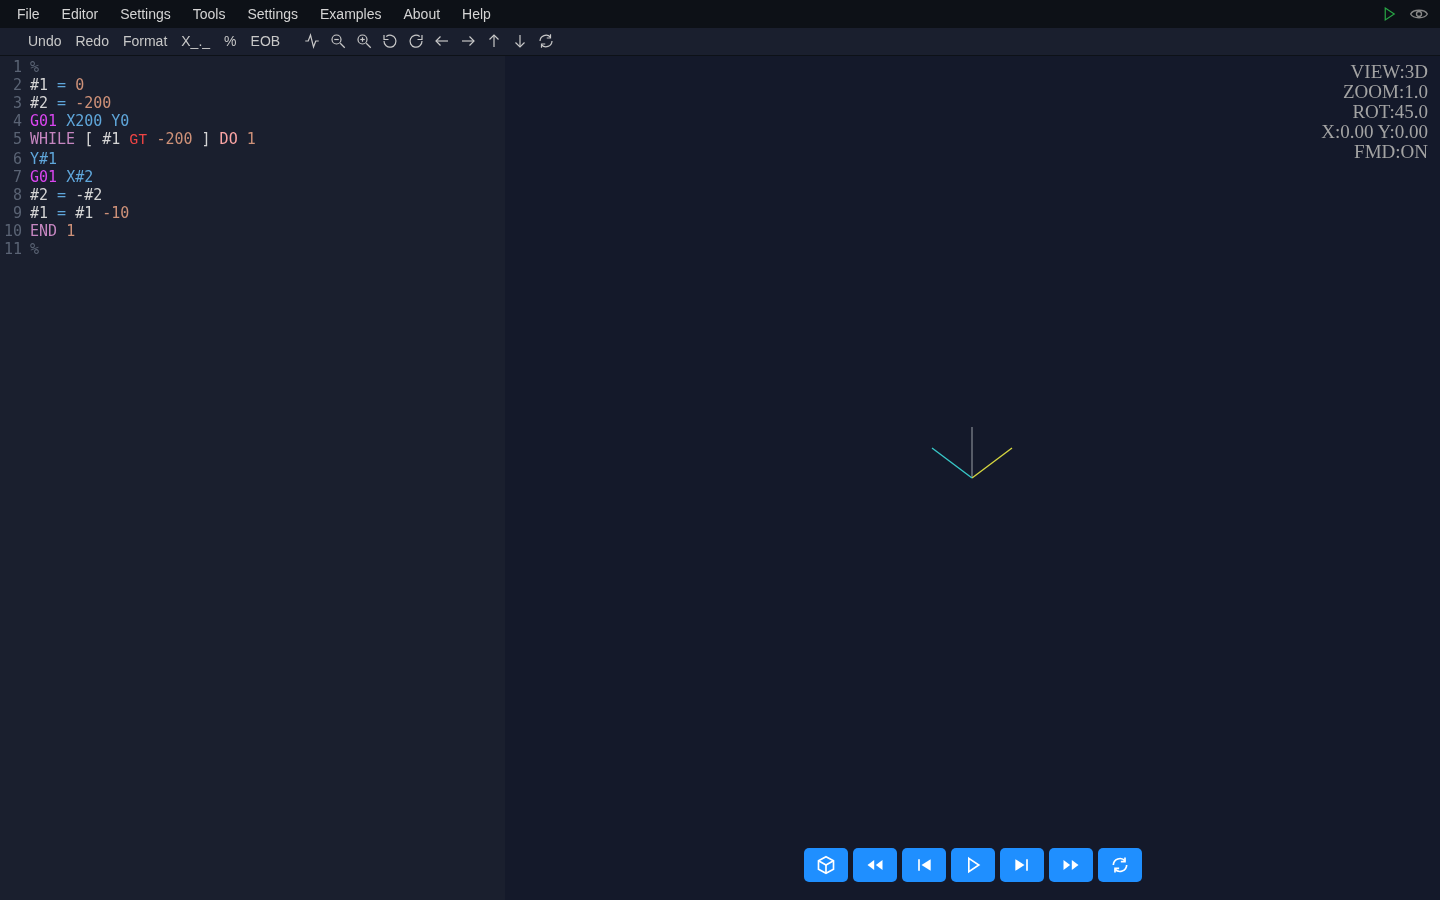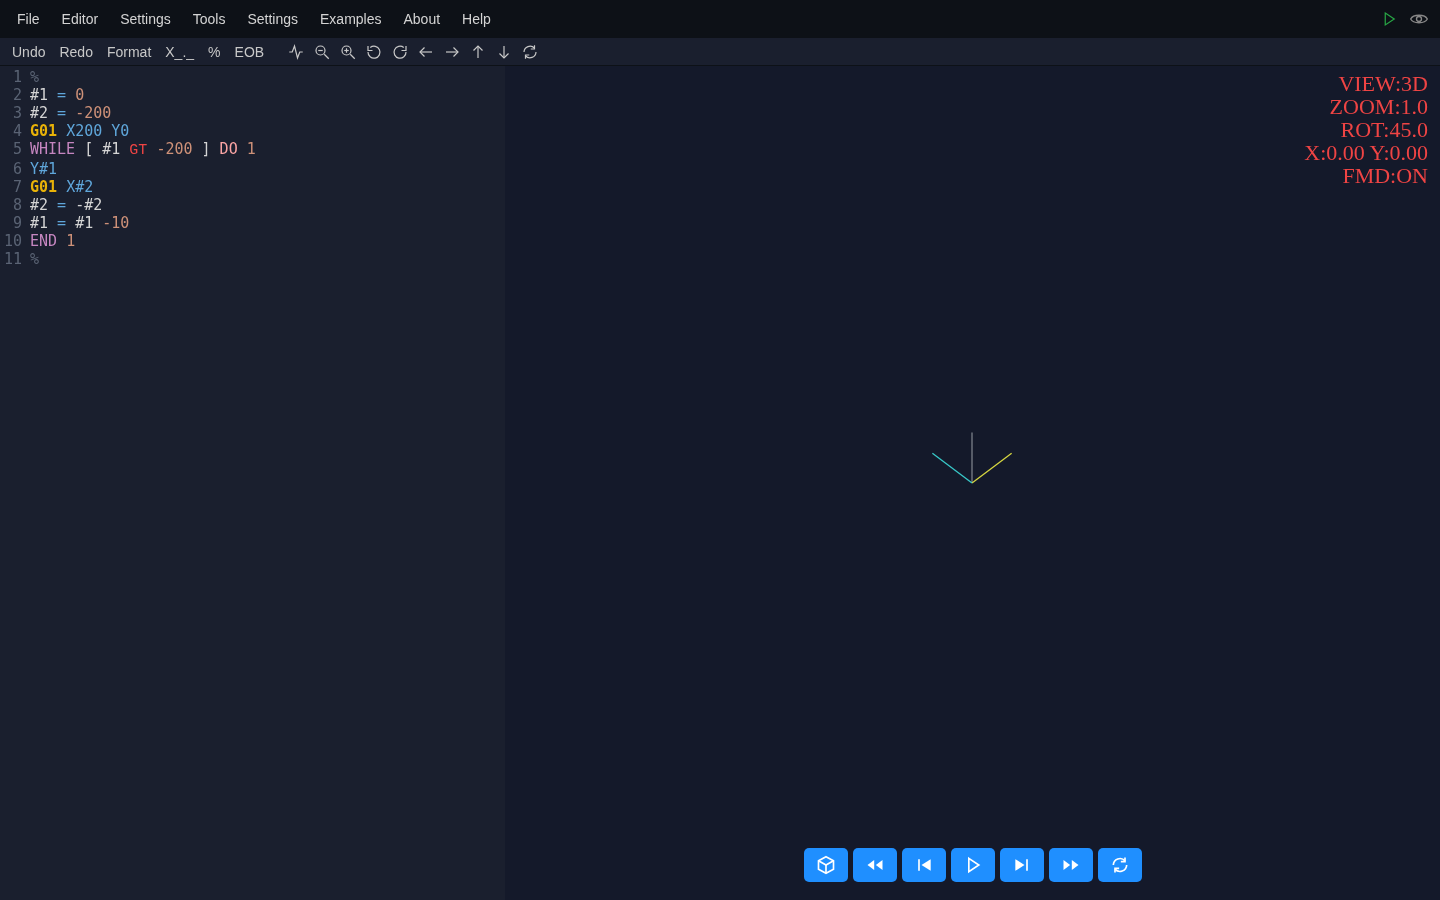--- a/index.html
+++ b/index.html
@@ -7,21 +7,21 @@
   body {
     background: #1a1f2e;
     color: #d4d4d4;
     font-family: -apple-system, BlinkMacSystemFont, "Segoe UI", Arial, sans-serif;
     font-size: 14px;
     display: flex;
     flex-direction: column;
   }
   
   .menubar {
-    height: 38px;
+    height: 28px;
     background: #0d1117;
     display: flex;
     align-items: center;
     padding: 0 6px;
   }
   .menubar .menu-item {
     padding: 0 11px;
     line-height: 30px;
     color: #d4d4d4;
     cursor: pointer;
@@ -34,22 +34,22 @@
   }
   .topicon svg { stroke: #888; fill: none; stroke-width: 1.6; }
   .topicon.run svg { stroke: #28a745; }
 
   
   .toolbar {
     height: 28px;
     background: #1a1f2e;
     border-bottom: 1px solid #0d1117;
     display: flex;
-    align-items: center;
-    padding: 0 6px;
+    align-items: flex-end;
+    padding: 0 22px;
     gap: 2px;
   }
   .toolbar .tbtn {
     padding: 0 6px;
     color: #c8c8c8;
     cursor: pointer;
     font-size: 14px;
     line-height: 28px;
   }
   .toolbar .ticon {
@@ -77,42 +77,42 @@
     text-align: right;
     color: #5a6374;
     padding-right: 8px;
     user-select: none;
   }
   .code { color: #d4d4d4; }
   .tk-comment { color: #5a6374; }
   .tk-var     { color: #d4d4d4; }
   .tk-op      { color: #5fa6da; }
   .tk-num     { color: #ce9178; }
-  .tk-gcode   { color: #eab308; font-weight: bold; }
+  .tk-gcode   { color: #d946ef; }
   .tk-xy      { color: #5fa6da; }
   .tk-kw      { color: #c586c0; }
   .tk-cond    { color: #ef4444; font-family: Liberation Mono, monospace; }
   .tk-do      { color: #fca5a5; }
 
   .viewport {
     flex: 1;
     position: relative;
     background: #14192a;
   }
   .viewport svg.axes {
     position: absolute; inset: 0;
     width: 100%; height: 100%;
   }
   .overlay {
     position: absolute;
     top: 6px; right: 12px;
     text-align: right;
     font-family: "Times New Roman", serif;
-    font-size: 22px;
-    color: #ef4444;
+    font-size: 19px;
+    color: #a3a3a3;
     line-height: 1.05;
   }
   .overlay div { white-space: nowrap; }
 
   .playbar {
     position: absolute;
     bottom: 18px;
     left: 50%;
     transform: translateX(-50%);
     display: flex;

